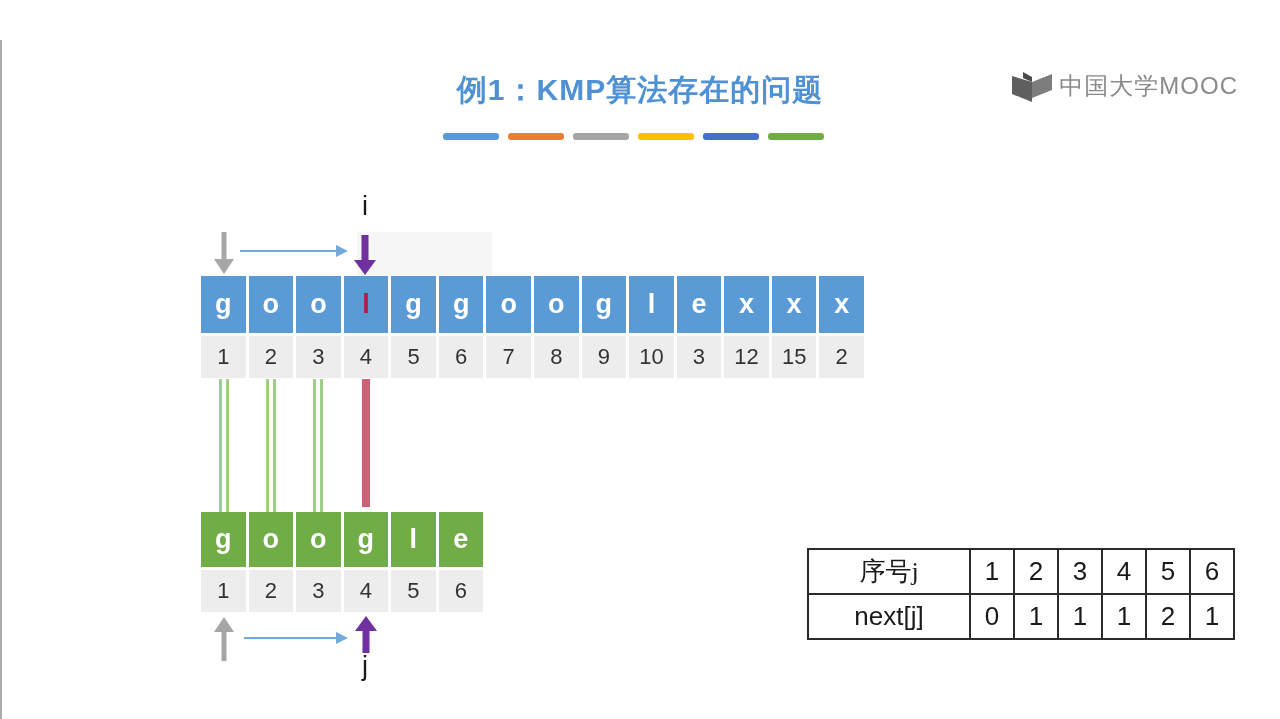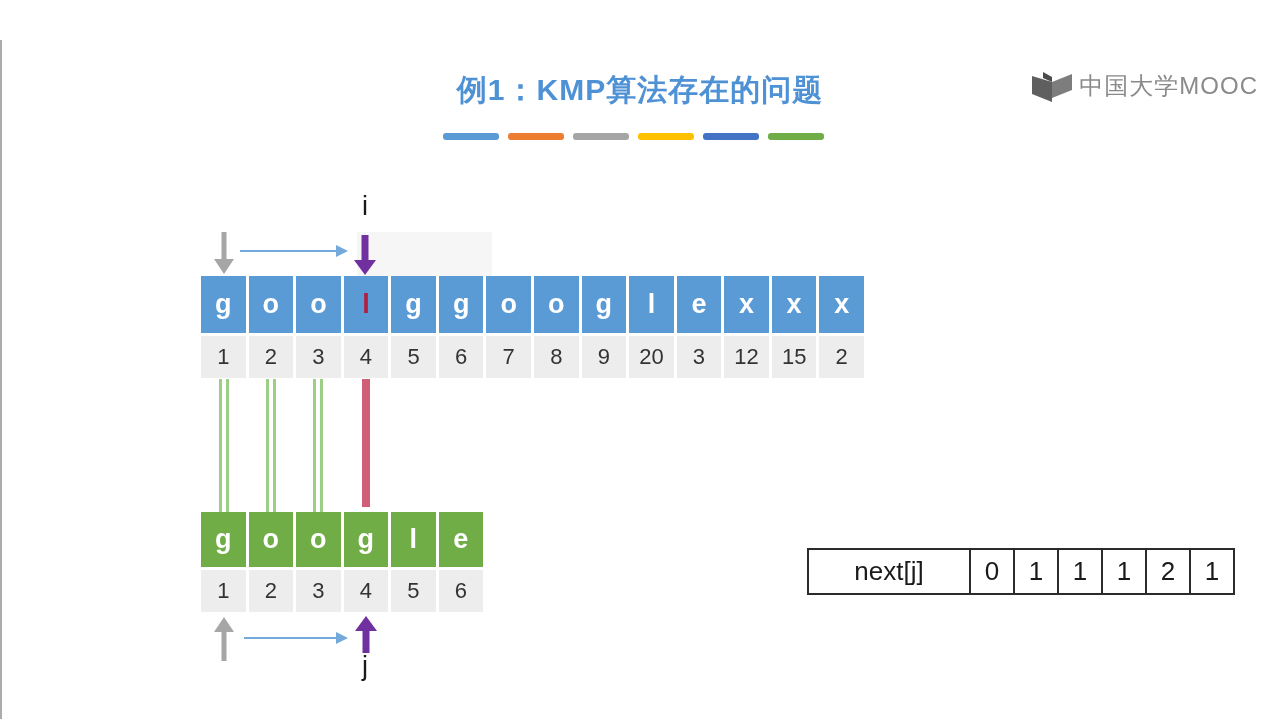--- a/index.html
+++ b/index.html
@@ -8,21 +8,21 @@
   .page { position:relative; width:1280px; height:704px; background:#ffffff; overflow:hidden;margin-top:40px; }
   .left-edge { position:absolute; left:0; top:0; width:2px; height:719px; background:#ACACAC; }
 
   
   .title { position:absolute; left:0; right:0; top:30px; text-align:center;
            font-size:30px; font-weight:bold; color:#4E91D5; letter-spacing:1px; }
   .divider-bars { position:absolute; left:443px; top:93px; display:flex; gap:9px; }
   .divider-bars span { width:56px; height:7px; border-radius:3px; display:block; }
 
   
-  .logo { position:absolute; right:22px; top:28px; display:flex; align-items:center; gap:6px; }
+  .logo { position:absolute; right:42px; top:28px; display:flex; align-items:center; gap:6px; }
   .logo-text { font-size:24px; color:#8A8A8A; letter-spacing:1px; }
 
   
   .ghost { position:absolute; left:357px; top:192px; width:135px; height:44px; background:#F6F6F6; }
 
   
   .ptr-label { position:absolute; width:30px; text-align:center; font-size:27px; color:#1a1a1a; }
   #i-label { left:350px; top:151px; }
   #j-label { left:350px; top:611px; }
 
@@ -126,21 +126,21 @@
   <div class="char-grid" id="main-index">
     <div class="idx-cell">1</div>
     <div class="idx-cell">2</div>
     <div class="idx-cell">3</div>
     <div class="idx-cell">4</div>
     <div class="idx-cell">5</div>
     <div class="idx-cell">6</div>
     <div class="idx-cell">7</div>
     <div class="idx-cell">8</div>
     <div class="idx-cell">9</div>
-    <div class="idx-cell">20</div>
+    <div class="idx-cell">10</div>
     <div class="idx-cell">3</div>
     <div class="idx-cell">12</div>
     <div class="idx-cell">15</div>
     <div class="idx-cell">2</div>
   </div>
 
   <div class="vline green" style="left:219px"></div>
   <div class="vline green" style="left:226px"></div>
   <div class="vline green" style="left:266px"></div>
   <div class="vline green" style="left:273px"></div>
@@ -174,20 +174,29 @@
     <polygon points="92,1 104,7 92,13" fill="#74A9DC"></polygon>
   </svg>
   <svg class="arrow" style="left:354px;top:576px" width="24" height="37">
     <polygon points="12,0 1,15 23,15" fill="#7030A0"></polygon>
     <rect x="8.5" y="14" width="7" height="23" fill="#7030A0"></rect>
   </svg>
   <div class="ptr-label" id="j-label">j</div>
 
   <table class="next-table">
     <tbody>
+        <tr>
+      <td class="hdr cjk-serif">序号j</td>
+      <td class="val">1</td>
+      <td class="val">2</td>
+      <td class="val">3</td>
+      <td class="val">4</td>
+      <td class="val">5</td>
+      <td class="val">6</td>
+    </tr>
     <tr>
       <td class="hdr">next[j]</td>
       <td class="val">0</td>
       <td class="val">1</td>
       <td class="val">1</td>
       <td class="val">1</td>
       <td class="val">2</td>
       <td class="val">1</td>
     </tr>
   </tbody>

